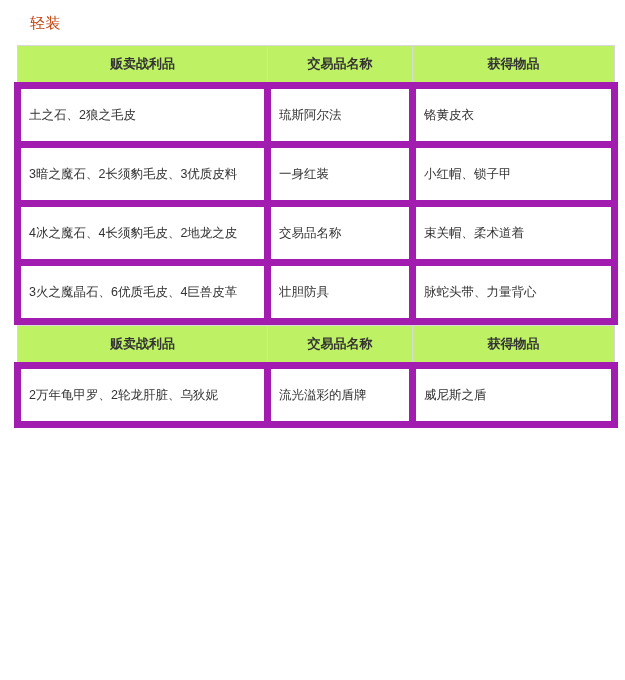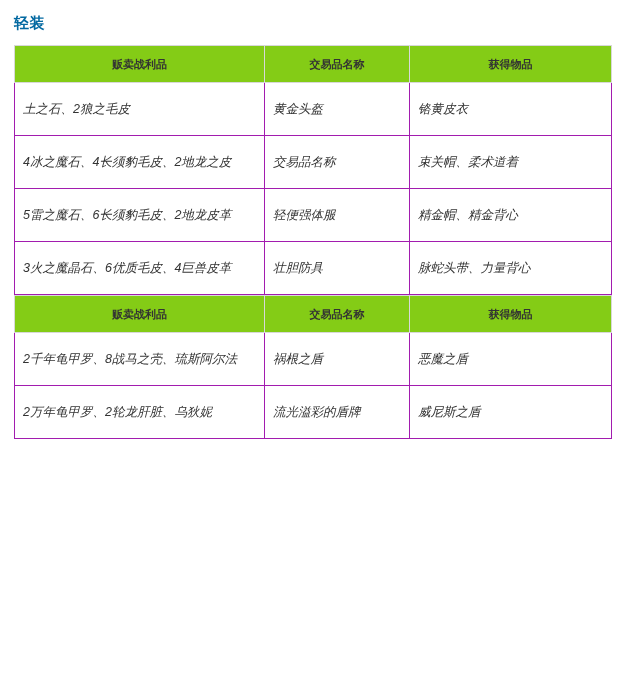--- a/index.html
+++ b/index.html
@@ -15,53 +15,52 @@
     position: relative;
     overflow: hidden;
   }
   .page {
     padding: 0 14px;
     box-sizing: border-box;
     width: 625px;
   }
   .section-title {
     font-size: 15px;
-    font-weight: bold;
-    color: #0369a1;
-    margin: 14px 0 12px 0;
+    font-weight: normal;
+    color: #c2410c;
+    margin: 14px 0 12px 16px;
     letter-spacing: 0.5px;
   }
   table.loot {
     width: 597px;
     border-collapse: collapse;
     table-layout: fixed;
     font-size: 12.5px;
     border: 1px solid #d8d8d8;
     background: #ffffff;
   }
   table.loot th {
-    background: #84cc16;
+    background: #bef264;
     border: 1px solid #d8d8d8;
     font-weight: bold;
-    font-size: 11px;
+    font-size: 13px;
     color: #333333;
     height: 28px;
     text-align: center;
     padding: 4px 6px;
   }
   table.loot td {
-    border: 1px solid #a21caf;
+    border: 7px solid #a21caf;
     height: 30px;
     padding: 11px 8px;
     color: #333333;
     vertical-align: middle;
     white-space: nowrap;
     overflow: hidden;
     text-overflow: ellipsis;
-    font-style: italic;
   }
   col.c1 { width: 250px; }
   col.c2 { width: 145px; }
   col.c3 { width: 202px; }
 </style>
 </head>
 <body>
 
 <div class="page">
 
@@ -76,32 +75,32 @@
     <thead>
       <tr>
         <th>贩卖战利品</th>
         <th>交易品名称</th>
         <th>获得物品</th>
       </tr>
     </thead>
     <tbody>
       <tr>
         <td>土之石、2狼之毛皮</td>
-        <td>黄金头盔</td>
+        <td>琉斯阿尔法</td>
         <td>铬黄皮衣</td>
+      </tr>
+      <tr>
+        <td>3暗之魔石、2长须豹毛皮、3优质皮料</td>
+        <td>一身红装</td>
+        <td>小红帽、锁子甲</td>
       </tr>
       <tr>
         <td>4冰之魔石、4长须豹毛皮、2地龙之皮</td>
         <td>交易品名称</td>
         <td>束关帽、柔术道着</td>
-      </tr>
-      <tr>
-        <td>5雷之魔石、6长须豹毛皮、2地龙皮革</td>
-        <td>轻便强体服</td>
-        <td>精金帽、精金背心</td>
       </tr>
       <tr>
         <td>3火之魔晶石、6优质毛皮、4巨兽皮革</td>
         <td>壮胆防具</td>
         <td>脉蛇头带、力量背心</td>
       </tr>
     </tbody>
   </table>
 
 
@@ -113,25 +112,20 @@
       </colgroup>
     <thead>
       <tr>
         <th>贩卖战利品</th>
         <th>交易品名称</th>
         <th>获得物品</th>
       </tr>
     </thead>
     <tbody>
       <tr>
-        <td>2千年龟甲罗、8战马之壳、琉斯阿尔法</td>
-        <td>祸根之盾</td>
-        <td>恶魔之盾</td>
-      </tr>
-      <tr>
         <td>2万年龟甲罗、2轮龙肝脏、乌狄妮</td>
         <td>流光溢彩的盾牌</td>
         <td>威尼斯之盾</td>
       </tr>
 
     </tbody>
   </table>
 
 </div>
 

